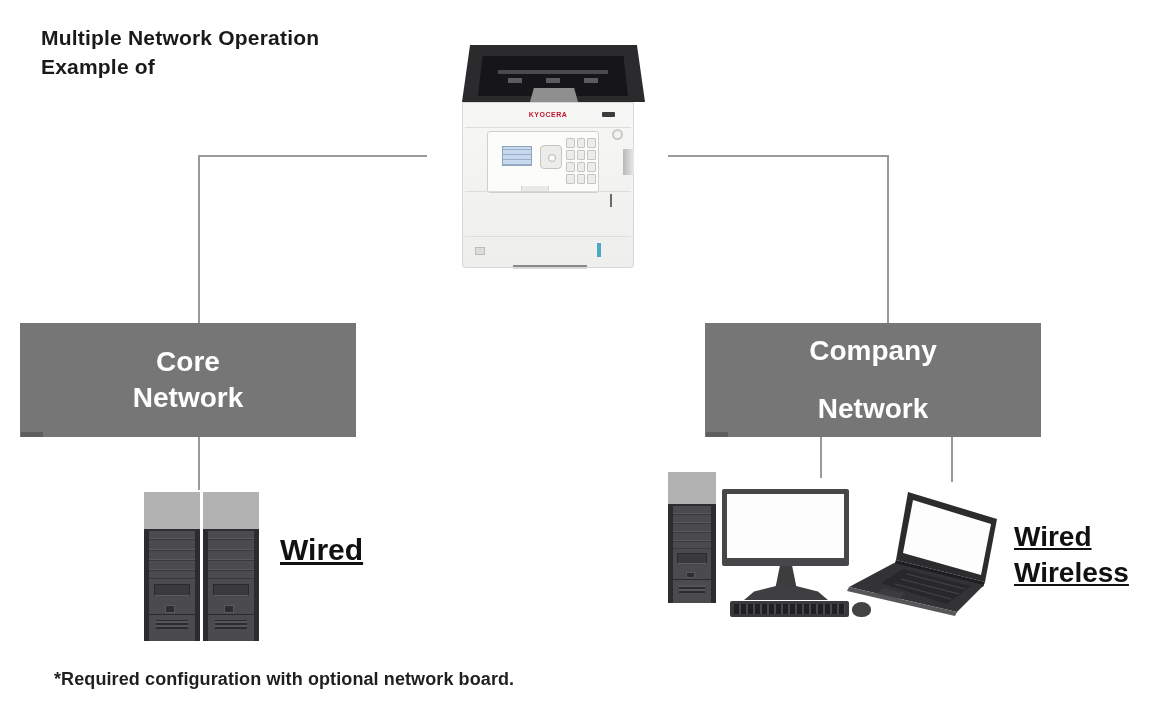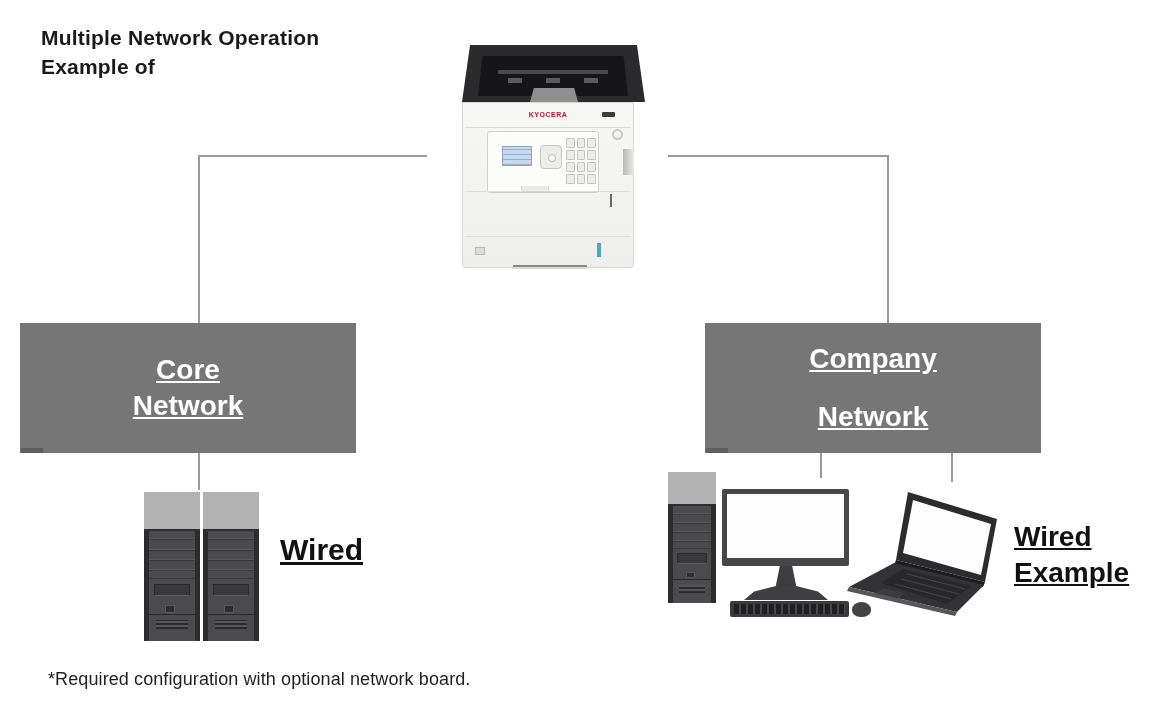--- a/index.html
+++ b/index.html
@@ -10,34 +10,33 @@
     overflow:hidden;
   }
 
   
   .title {
     position:absolute; left:41px; top:23px;
     font-size:21px; font-weight:bold; color:#1a1a1a; line-height:29px;
     letter-spacing:.2px;
   }
   .footnote {
-    position:absolute; left:48px; top:669px;
-    font-size:18px; color:#1f1f1f; letter-spacing:.1px;
+    position:absolute; left:54px; top:669px;
+    font-size:18px; color:#1f1f1f; letter-spacing:.1px;font-weight:bold;
   }
   .conn-label { position:absolute; font-weight:bold; color:#111;text-decoration:underline; }
   .label-wired-left  { left:280px; top:533px; font-size:30px; }
   .label-wired-right { left:1014px; top:519px; font-size:28px; line-height:36px; }
 
   
   .netbox {
-    position:absolute; width:336px; height:130px; background:#767676;
+    position:absolute; width:336px; height:114px; background:#767676;
     color:#ffffff; font-weight:bold; font-size:28px; line-height:36px;
     display:flex; flex-direction:column; align-items:center; justify-content:center;
     text-align:center;
-    text-decoration:underline;
   }
   .netbox-core    { left:20px;  top:323px; }
   .netbox-company { left:705px; top:323px;gap:22px; }
   .box-notch { position:absolute; left:1px; bottom:0; width:22px; height:5px; background:#5e5e5e; }
 
   
   .line { position:absolute; background:#9a9a9a; }
   .h-line { height:2px; }
   .v-line { width:2px; }
 
@@ -274,18 +273,18 @@
     <polygon points="60,89 128,106 104,124 38,103" fill="#28282a"></polygon>
     <line x1="64" y1="94" x2="122" y2="109" stroke="#454547" stroke-width="1.2"></line>
     <line x1="58" y1="99" x2="116" y2="114" stroke="#454547" stroke-width="1.2"></line>
     <line x1="52" y1="104" x2="108" y2="119" stroke="#454547" stroke-width="1.2"></line>
     <polygon points="40,108 62,113 54,120 32,114" fill="#3c3c3e"></polygon>
     <polygon points="6,107 114,132 112,136 4,111" fill="#57575a"></polygon>
   </svg>
 
   <div class="conn-label label-wired-right">
     <div>Wired</div>
-    <div>Example</div>
+    <div>Wireless</div>
   </div>
 
   <div class="footnote">*Required configuration with optional network board.</div>
 
 </div>
 
 </body></html>

